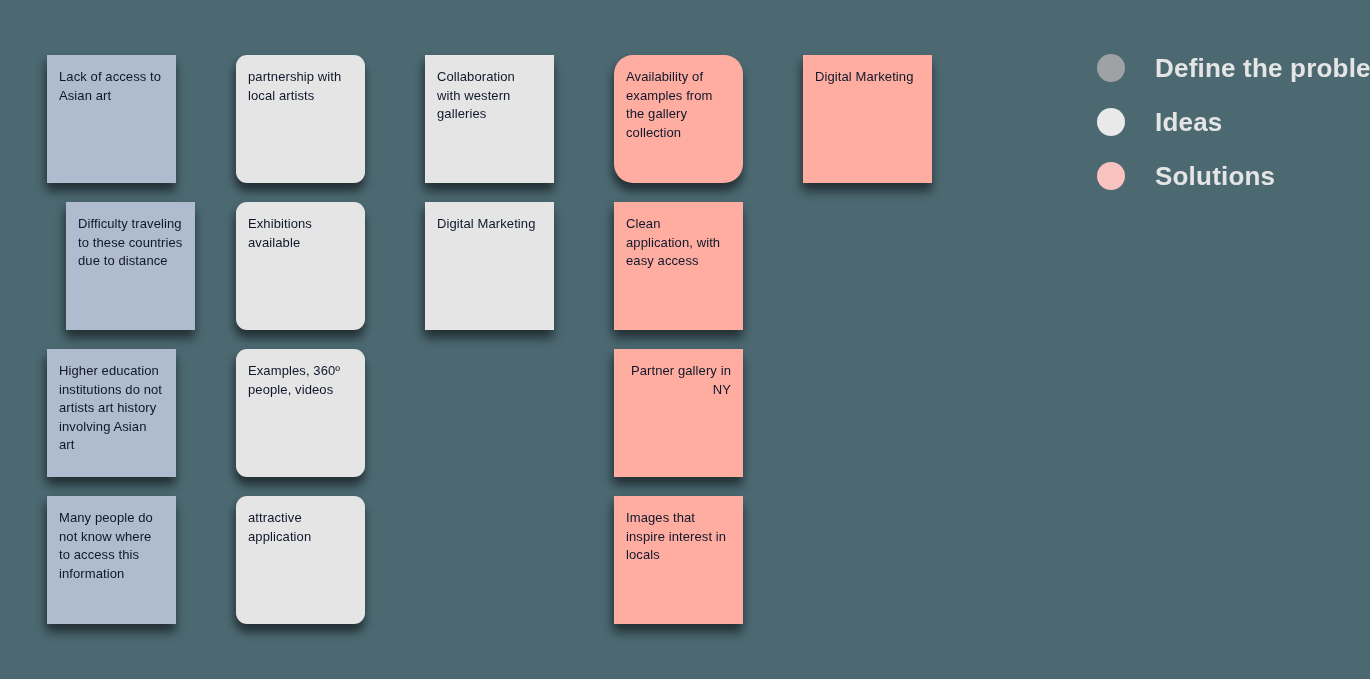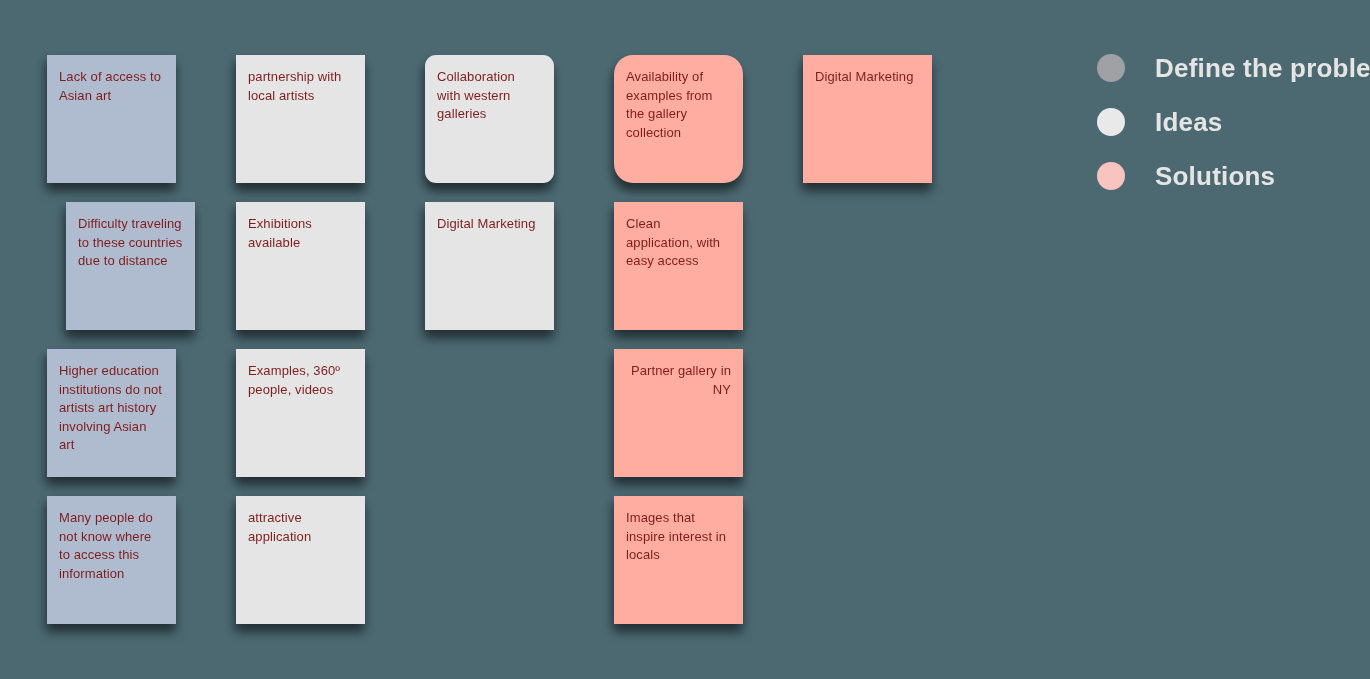--- a/index.html
+++ b/index.html
@@ -22,27 +22,27 @@
     width: 129px;
     height: 128px;
     box-sizing: border-box;
     padding: 13px 12px 12px 12px;
     box-shadow: 0 9px 10px rgba(0,0,0,0.42), -3px 5px 8px rgba(0,0,0,0.22);
     cursor: default;
   }
   .note-text {
     font-size: 13px;
     line-height: 18.5px;
-    color: #7f1d1d;
+    color: #0f172a;
     letter-spacing: 0.1px;
     word-wrap: break-word;
   }
   
   .c0 { left: 47px; }
-  .c1 { left: 236px; }
+  .c1 { left: 236px; border-radius: 11px; }
   .c2 { left: 425px; }
   .c3 { left: 614px; }
   .c4 { left: 803px; }
   .r0 { top: 55px; }
   .r1 { top: 202px; }
   .r2 { top: 349px; }
   .r3 { top: 496px; }
 
   .legend {
     position: absolute;
@@ -96,21 +96,21 @@
   <div class="note c1 r1" style="background: rgb(229, 229, 230);">
     <div class="note-text">Exhibitions available</div>
   </div>
   <div class="note c1 r2" style="background: rgb(229, 229, 230);">
     <div class="note-text">Examples, 360º people, videos</div>
   </div>
   <div class="note c1 r3" style="background: rgb(229, 229, 230);">
     <div class="note-text">attractive application</div>
   </div>
 
-  <div class="note c2 r0" style="background: rgb(229, 229, 230); border-radius: 11px;">
+  <div class="note c2 r0" style="background: rgb(229, 229, 230);">
     <div class="note-text">Collaboration with western galleries</div>
   </div>
   <div class="note c2 r1" style="background: rgb(229, 229, 230);">
     <div class="note-text">Digital Marketing</div>
   </div>
 
   <div class="note c3 r0" style="background: rgb(255, 173, 161); border-radius: 19px;">
     <div class="note-text">Availability of examples from the gallery collection</div>
   </div>
   <div class="note c3 r1" style="background: rgb(255, 173, 161);">

